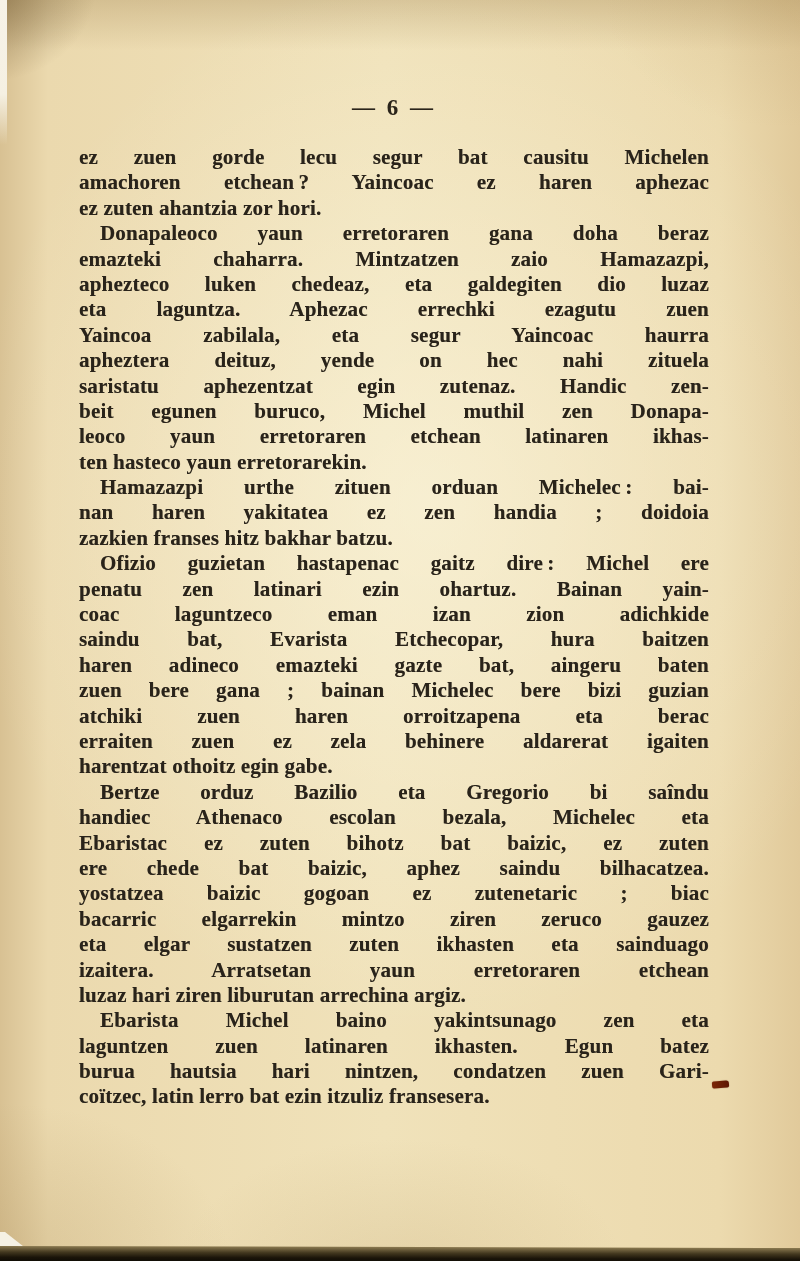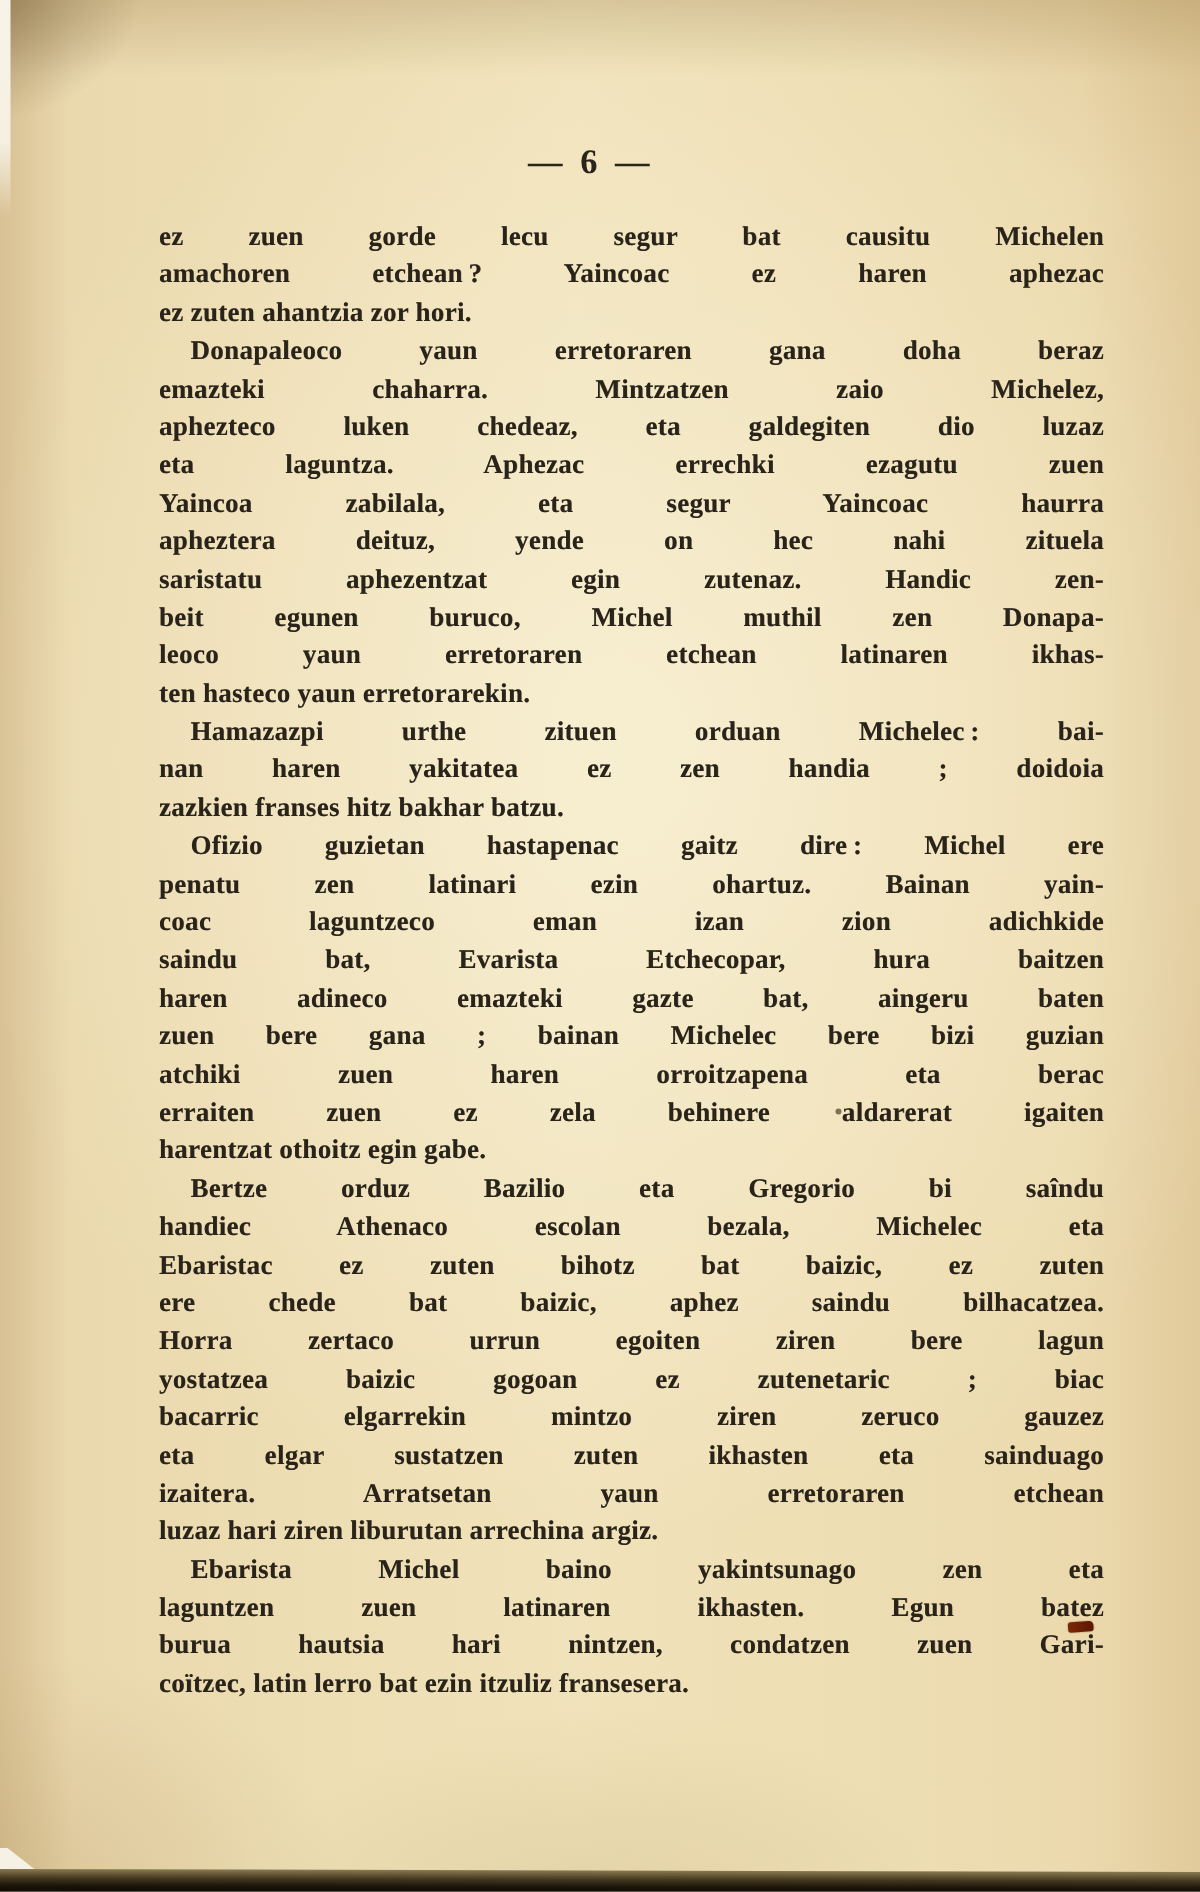--- a/index.html
+++ b/index.html
@@ -39,24 +39,23 @@
     transform:rotate(0.15deg);
   }
   .page-number{
     position:absolute;left:79px;top:95px;width:630px;
     text-align:center;
     font-size:23px;font-weight:700;letter-spacing:3px;
     color:#2a241a;
   }
   .text-block{
     position:absolute;left:79px;top:145px;width:630px;
-    font-size:18px;font-weight:700;color:#29231a;
+    font-size:21px;font-weight:700;color:#29231a;
     letter-spacing:0.2px;
     text-shadow:0.2px 0.2px 0.4px rgba(41,35,26,0.45);
-    margin-left:27px;
   }
   .line{
     line-height:25.4px;height:25.4px;
     text-align:justify;
     -moz-text-align-last:justify;
     text-align-last:justify;
     white-space:normal;
   }
   .line.last{text-align-last:left;-moz-text-align-last:left;}
   .line.indent{text-indent:21px;}
@@ -82,21 +81,21 @@
 
   <div class="sliver-top-left"></div>
 
   <div class="page-number">— 6 —</div>
 
   <div class="text-block">
       <div class="line"><span>ez zuen gorde lecu segur bat causitu Michelen</span></div>
       <div class="line"><span>amachoren etchean ? Yaincoac ez haren aphezac</span></div>
       <div class="line last"><span>ez zuten ahantzia zor hori.</span></div>
       <div class="line indent"><span>Donapaleoco yaun erretoraren gana doha beraz</span></div>
-      <div class="line"><span>emazteki chaharra. Mintzatzen zaio Michelez,</span></div>
+      <div class="line"><span>emazteki chaharra. Mintzatzen zaio Hamazazpi,</span></div>
       <div class="line"><span>aphezteco luken chedeaz, eta galdegiten dio luzaz</span></div>
       <div class="line"><span>eta laguntza. Aphezac errechki ezagutu zuen</span></div>
       <div class="line"><span>Yaincoa zabilala, eta segur Yaincoac haurra</span></div>
       <div class="line"><span>apheztera deituz, yende on hec nahi zituela</span></div>
       <div class="line"><span>saristatu aphezentzat egin zutenaz. Handic zen-</span></div>
       <div class="line"><span>beit egunen buruco, Michel muthil zen Donapa-</span></div>
       <div class="line"><span>leoco yaun erretoraren etchean latinaren ikhas-</span></div>
       <div class="line last"><span>ten hasteco yaun erretorarekin.</span></div>
       <div class="line indent"><span>Hamazazpi urthe zituen orduan Michelec : bai-</span></div>
       <div class="line"><span>nan haren yakitatea ez zen handia ; doidoia</span></div>
@@ -107,21 +106,20 @@
       <div class="line"><span>saindu bat, Evarista Etchecopar, hura baitzen</span></div>
       <div class="line"><span>haren adineco emazteki gazte bat, aingeru baten</span></div>
       <div class="line"><span>zuen bere gana ; bainan Michelec bere bizi guzian</span></div>
       <div class="line"><span>atchiki zuen haren orroitzapena eta berac</span></div>
       <div class="line"><span>erraiten zuen ez zela behinere aldarerat igaiten</span></div>
       <div class="line last"><span>harentzat othoitz egin gabe.</span></div>
       <div class="line indent"><span>Bertze orduz Bazilio eta Gregorio bi saîndu</span></div>
       <div class="line"><span>handiec Athenaco escolan bezala, Michelec eta</span></div>
       <div class="line"><span>Ebaristac ez zuten bihotz bat baizic, ez zuten</span></div>
       <div class="line"><span>ere chede bat baizic, aphez saindu bilhacatzea.</span></div>
-      <div class="line"><span>Horra zertaco urrun egoiten ziren bere lagun</span></div>
       <div class="line"><span>yostatzea baizic gogoan ez zutenetaric ; biac</span></div>
       <div class="line"><span>bacarric elgarrekin mintzo ziren zeruco gauzez</span></div>
       <div class="line"><span>eta elgar sustatzen zuten ikhasten eta sainduago</span></div>
       <div class="line"><span>izaitera. Arratsetan yaun erretoraren etchean</span></div>
       <div class="line last"><span>luzaz hari ziren liburutan arrechina argiz.</span></div>
       <div class="line indent"><span>Ebarista Michel baino yakintsunago zen eta</span></div>
       <div class="line"><span>laguntzen zuen latinaren ikhasten. </span><span class="it">Egun batez</span></div>
       <div class="line"><span class="it">burua hautsia hari nintzen,</span><span> condatzen zuen Gari-</span></div>
       <div class="line last"><span>coïtzec, </span><span class="it">latin lerro bat ezin itzuliz fransesera.</span></div>
     </div>

